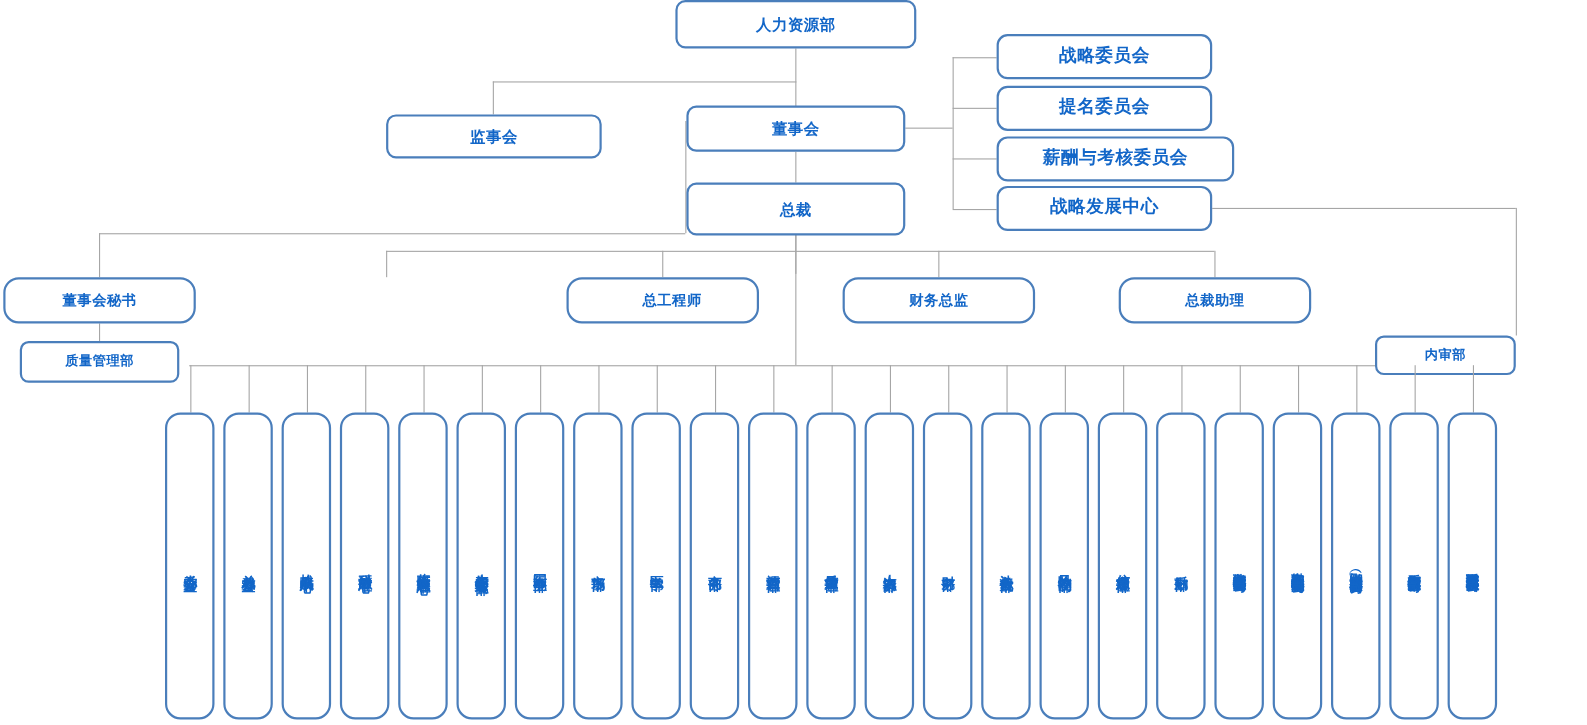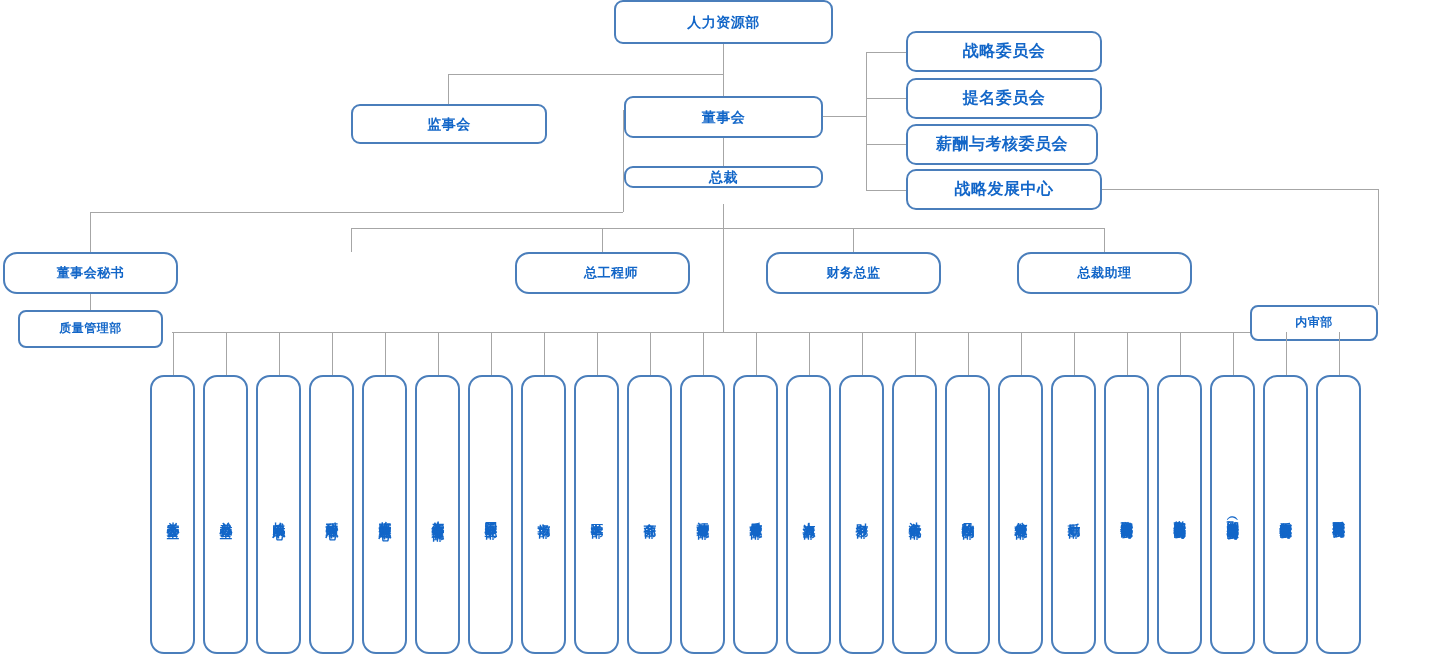--- a/index.html
+++ b/index.html
@@ -91,25 +91,25 @@
 
   <div class="ln v" style="left:723px;top:204px;height:128px;"></div>
   <div class="ln h" style="left:172px;top:332px;width:1131px;"></div>
 
   <div class="node lvl-top" style="left:614px;top:0px;width:219px;height:44px;">人力资源部</div>
 
   <div class="node lvl-top" style="left:351px;top:104px;width:196px;height:40px;">监事会</div>
 
   <div class="node lvl-top" style="left:624px;top:96px;width:199px;height:42px;">董事会</div>
 
-  <div class="node lvl-top" style="left:624px;top:166px;width:199px;height:22px;">总裁</div>
+  <div class="node lvl-top" style="left:624px;top:166px;width:199px;height:48px;">总裁</div>
 
   <div class="node committee" style="left:906px;top:31px;width:196px;height:41px;">战略委员会</div>
   <div class="node committee" style="left:906px;top:78px;width:196px;height:41px;">提名委员会</div>
-  <div class="node committee" style="left:906px;top:124px;width:192px;height:41px;">薪酬与考核委员会</div>
+  <div class="node committee" style="left:906px;top:124px;width:216px;height:41px;">薪酬与考核委员会</div>
   <div class="node committee" style="left:906px;top:169px;width:196px;height:41px;">战略发展中心</div>
 
   <div class="node small" style="left:1250px;top:305px;width:128px;height:36px;">内审部</div>
 
   <div class="node exec" style="left:3px;top:252px;width:175px;height:42px;">董事会秘书</div>
   <div class="node small" style="left:18px;top:310px;width:145px;height:38px;">质量管理部</div>
 
   <div class="node exec" style="left:515px;top:252px;width:175px;height:42px;padding-left:17px;">总工程师</div>
   <div class="node exec" style="left:766px;top:252px;width:175px;height:42px;">财务总监</div>
   <div class="node exec" style="left:1017px;top:252px;width:175px;height:42px;">总裁助理</div>

